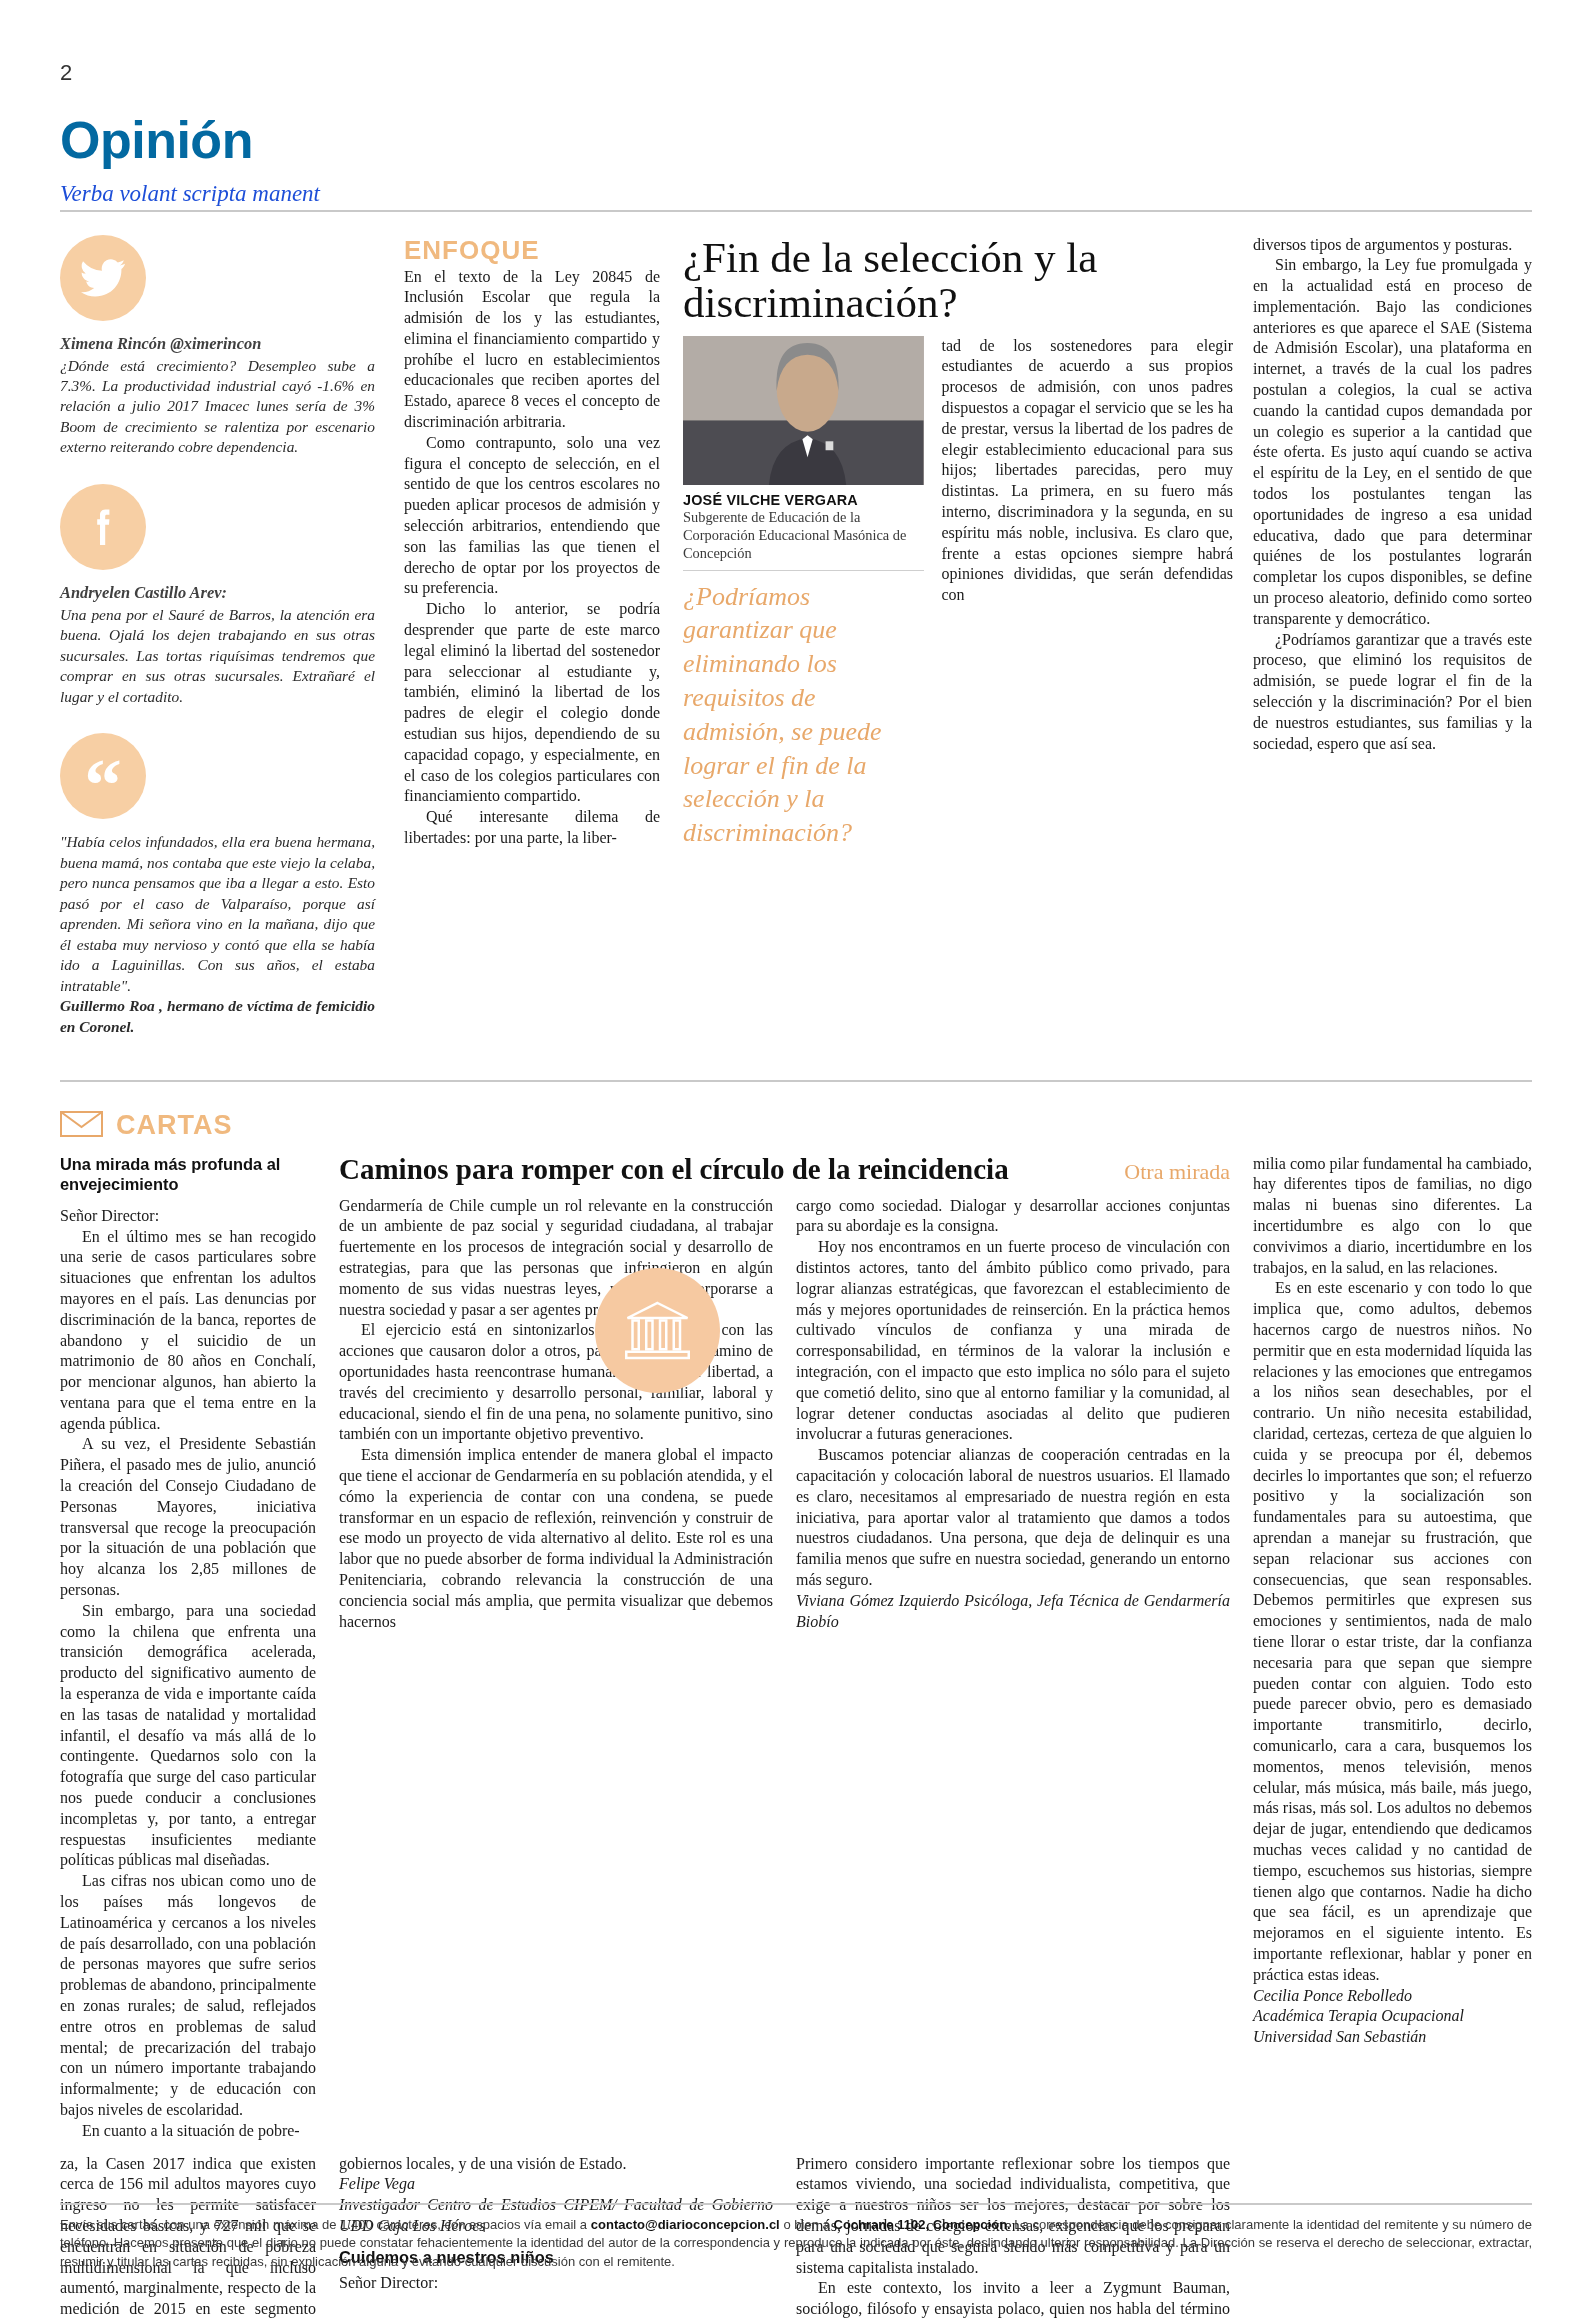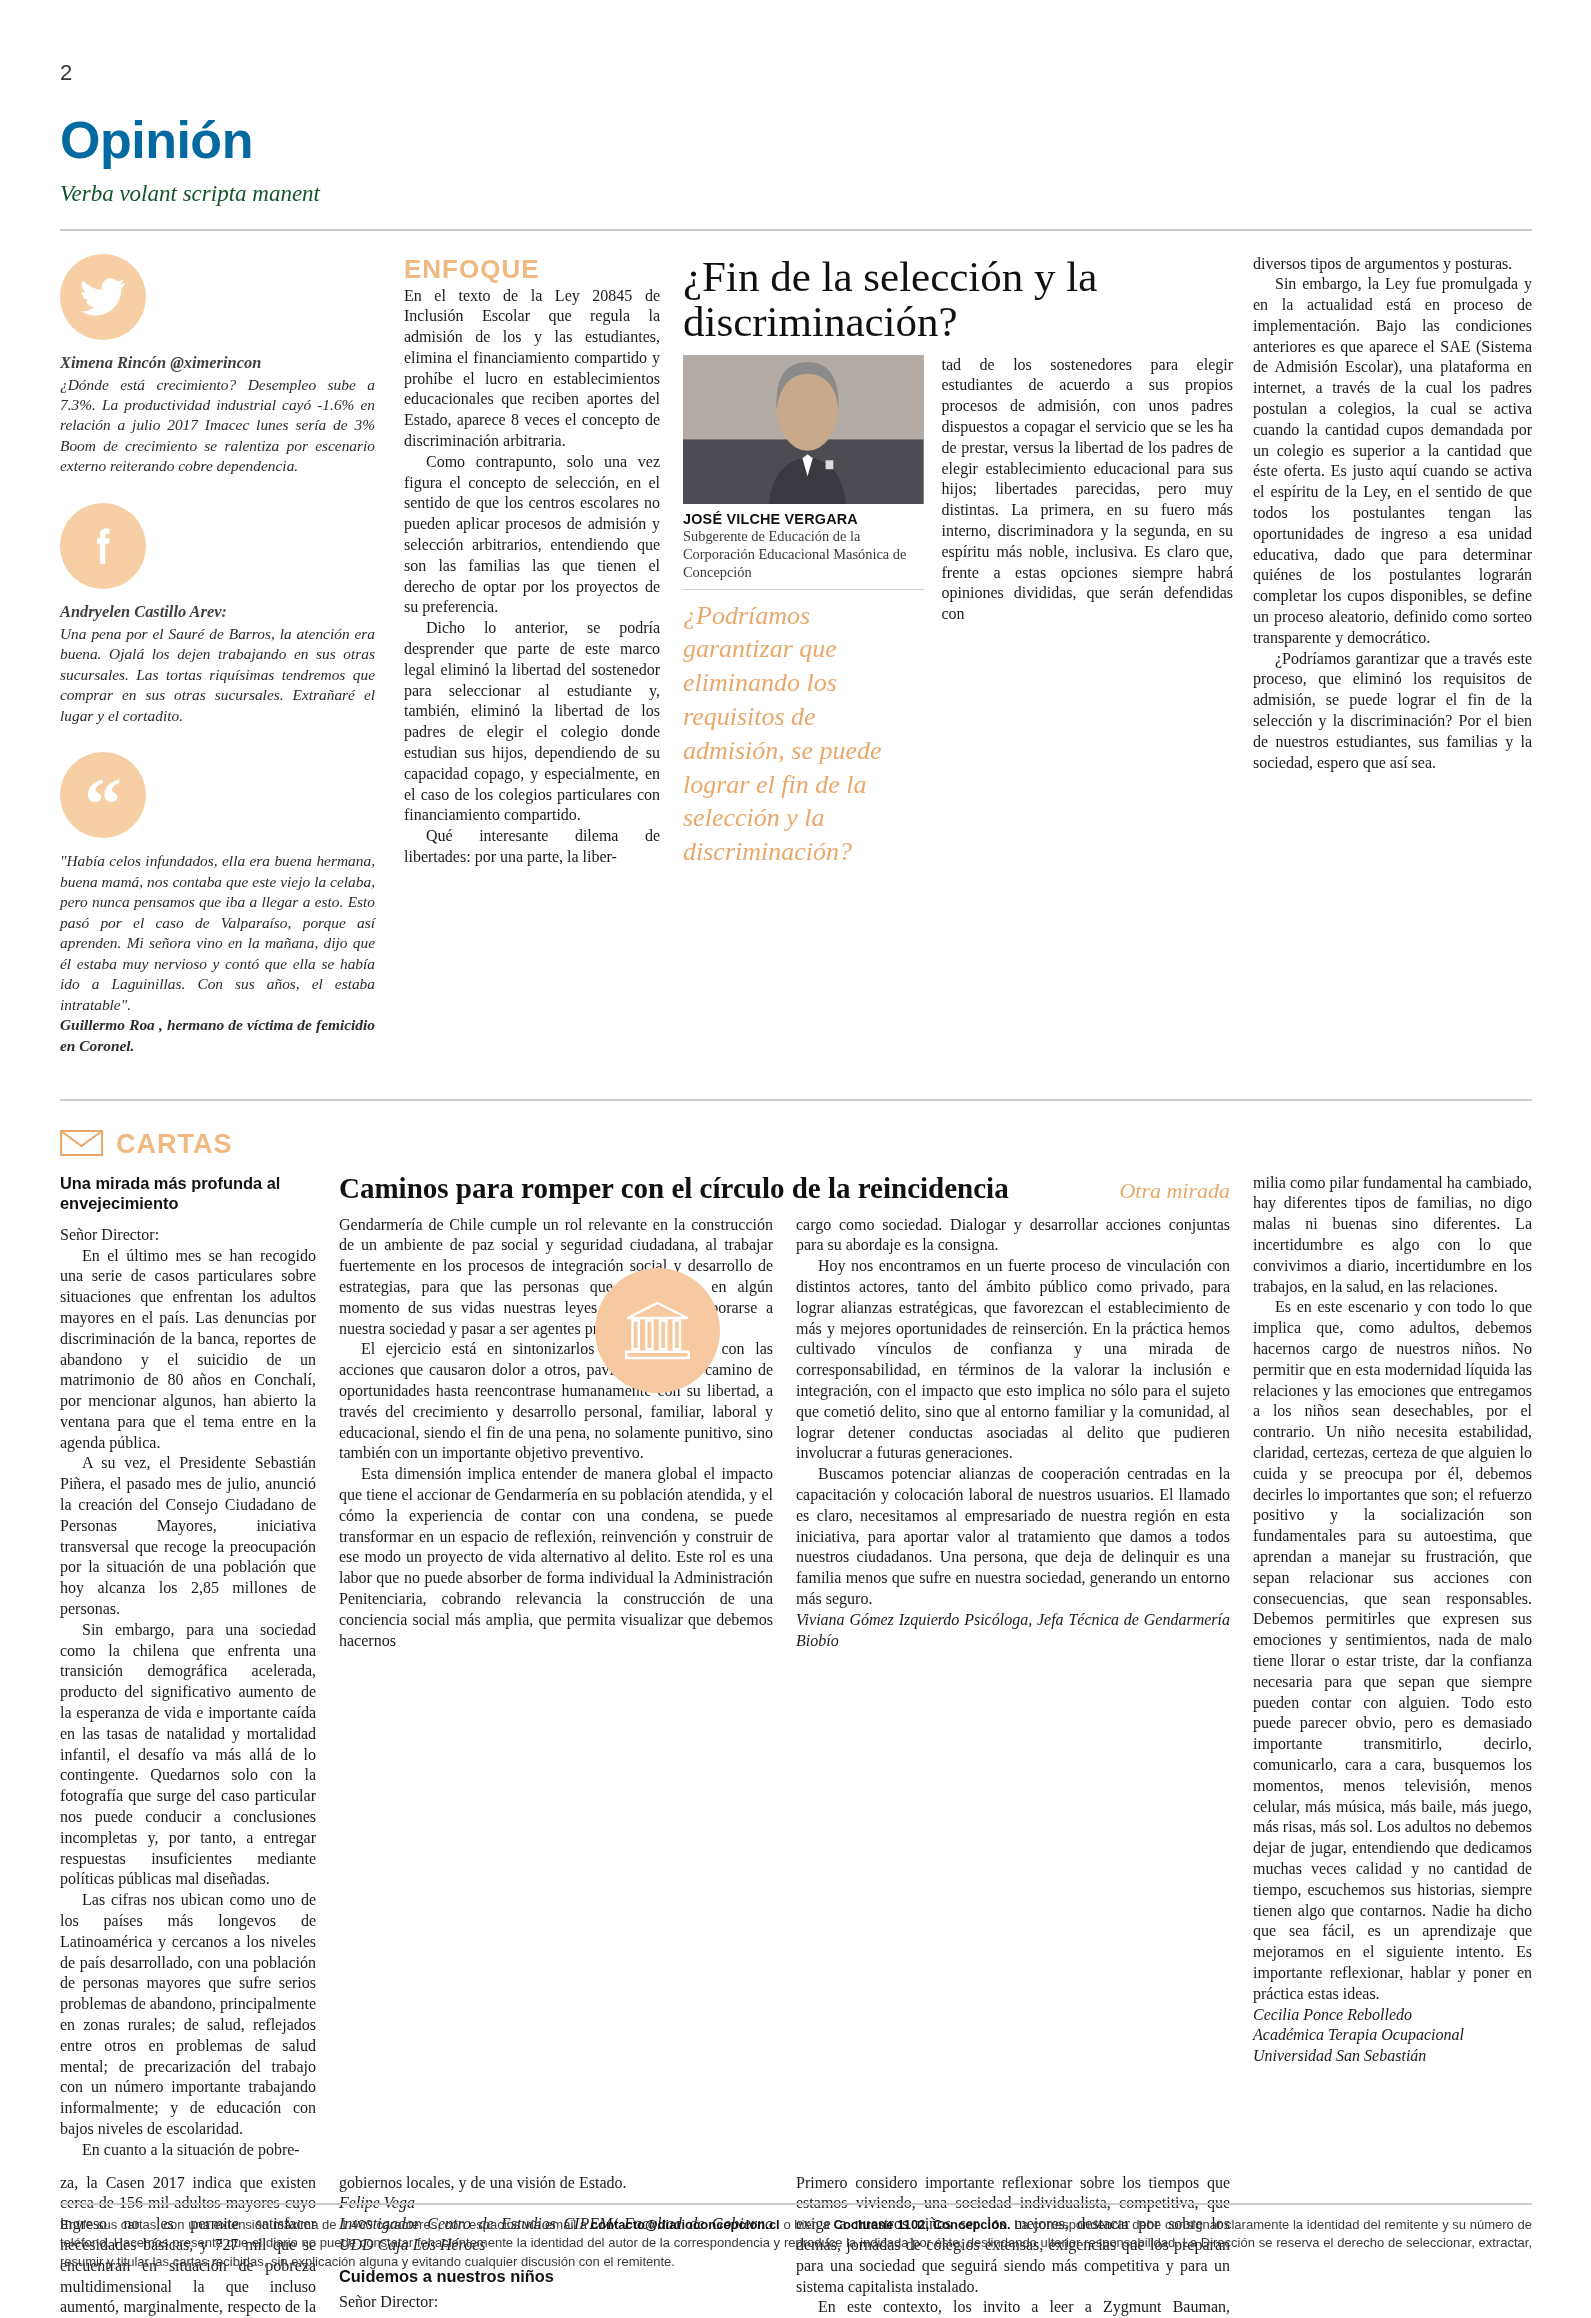--- a/index.html
+++ b/index.html
@@ -27,23 +27,23 @@
     font-family:"Liberation Sans", sans-serif;
     font-weight:bold;
     font-size:52px;
     letter-spacing:-0.5px;
     color:#0369a1;
     margin-top:24px;
   }
   .tagline {
     font-style:italic;
     font-size:23px;
-    color:#14532d;
+    color:#1d4ed8;
     margin-top:11px;
-    padding-bottom:22px;
+    padding-bottom:3px;
   }
   .rule-thin { height:1.5px; background:#c9c9c9; }
 
   
   .enfoque-wrap { display:flex; margin-top:23px; }
   .col-social { width:344px; padding-right:29px; box-sizing:border-box; }
   .col-enfoque { flex:1; display:flex; }
 
   .social-block { margin-bottom:26px; }
   .circle {
@@ -119,21 +119,21 @@
 
   .letter-title {
     font-family:"Liberation Sans", sans-serif;
     font-weight:bold; font-size:16.4px; line-height:1.22; color:#111;
     margin-bottom:12px;
   }
   .feature-title {
     font-size:29px; line-height:1.1; color:#111; margin:0;
   }
   .otra-mirada {
-    font-style:italic; font-size:22px; color:#e8a86a; white-space:nowrap;
+    font-size:22px; color:#e8a86a; white-space:nowrap;
   }
   .feature-head { display:flex; align-items:baseline; justify-content:space-between; }
   .two-col { display:flex; margin-top:10px; }
   .two-col > div { flex:1; }
   .two-col > div:first-child { padding-right:23px; }
   .sig { font-style:italic; font-size:16px; line-height:1.3; margin-top:8px; }
   .seal {
     width:125px; height:125px; border-radius:50%;
     background:#f6c9a1; position:absolute; left:595px; top:1268px;
     display:flex; align-items:center; justify-content:center;

